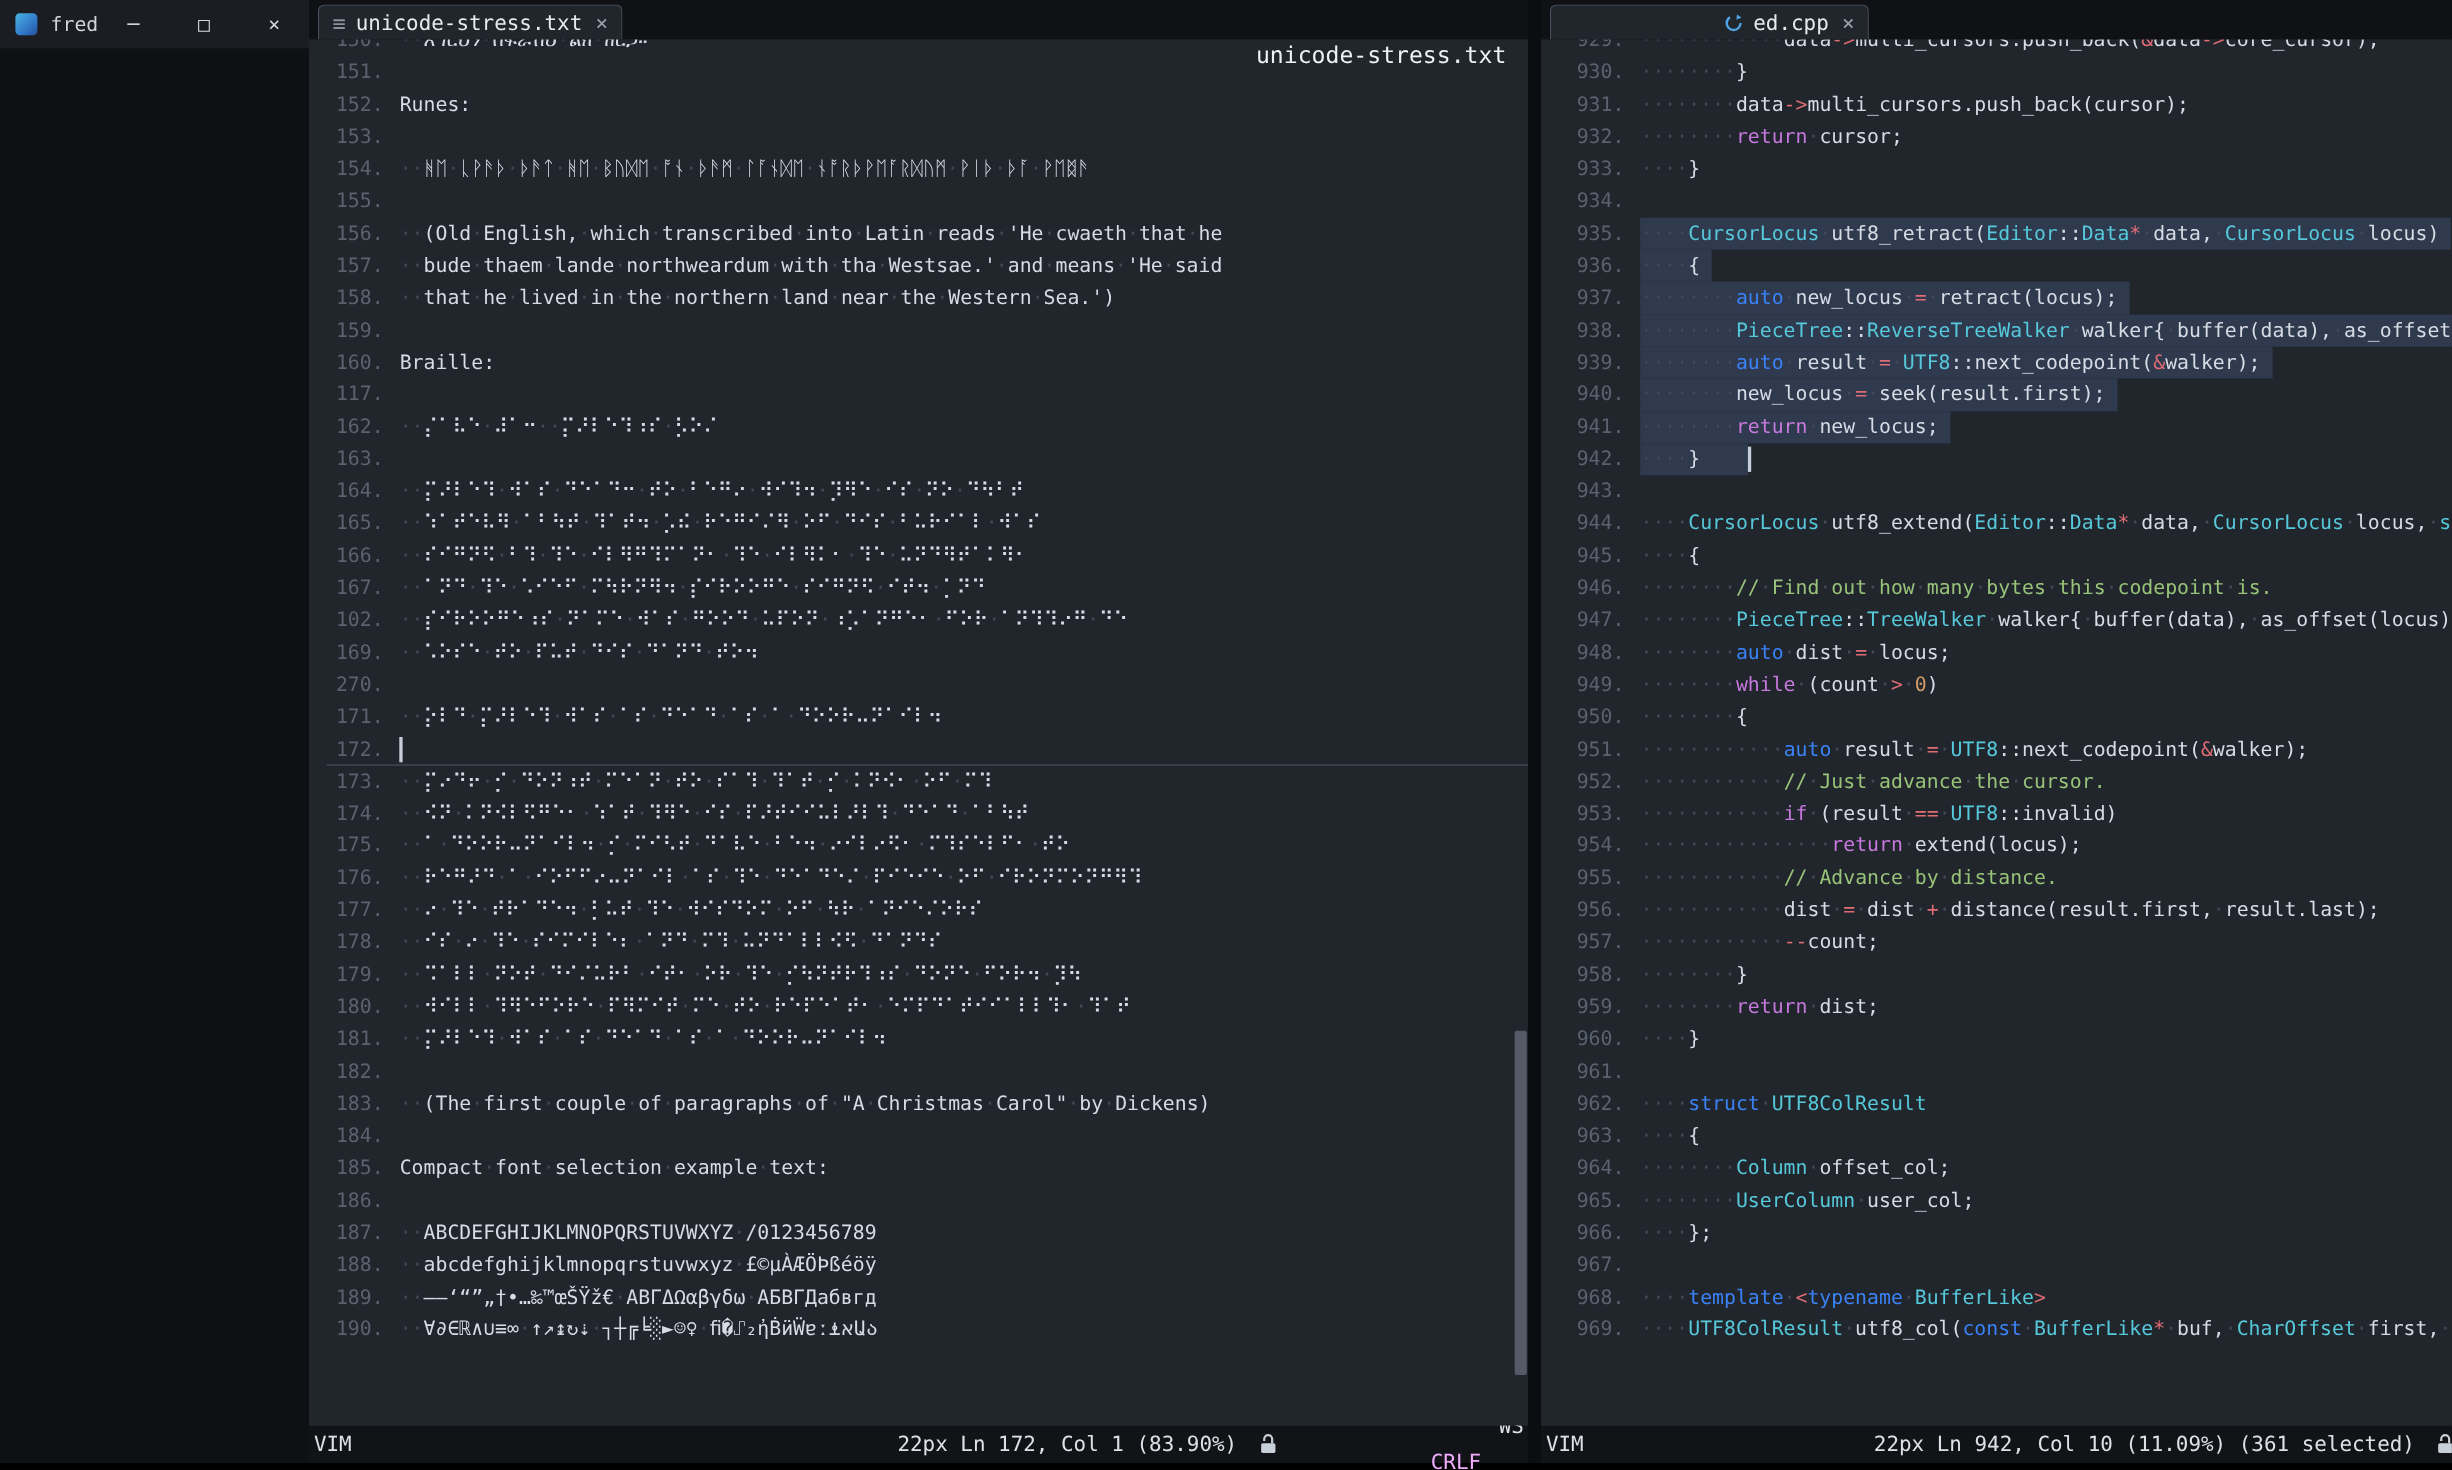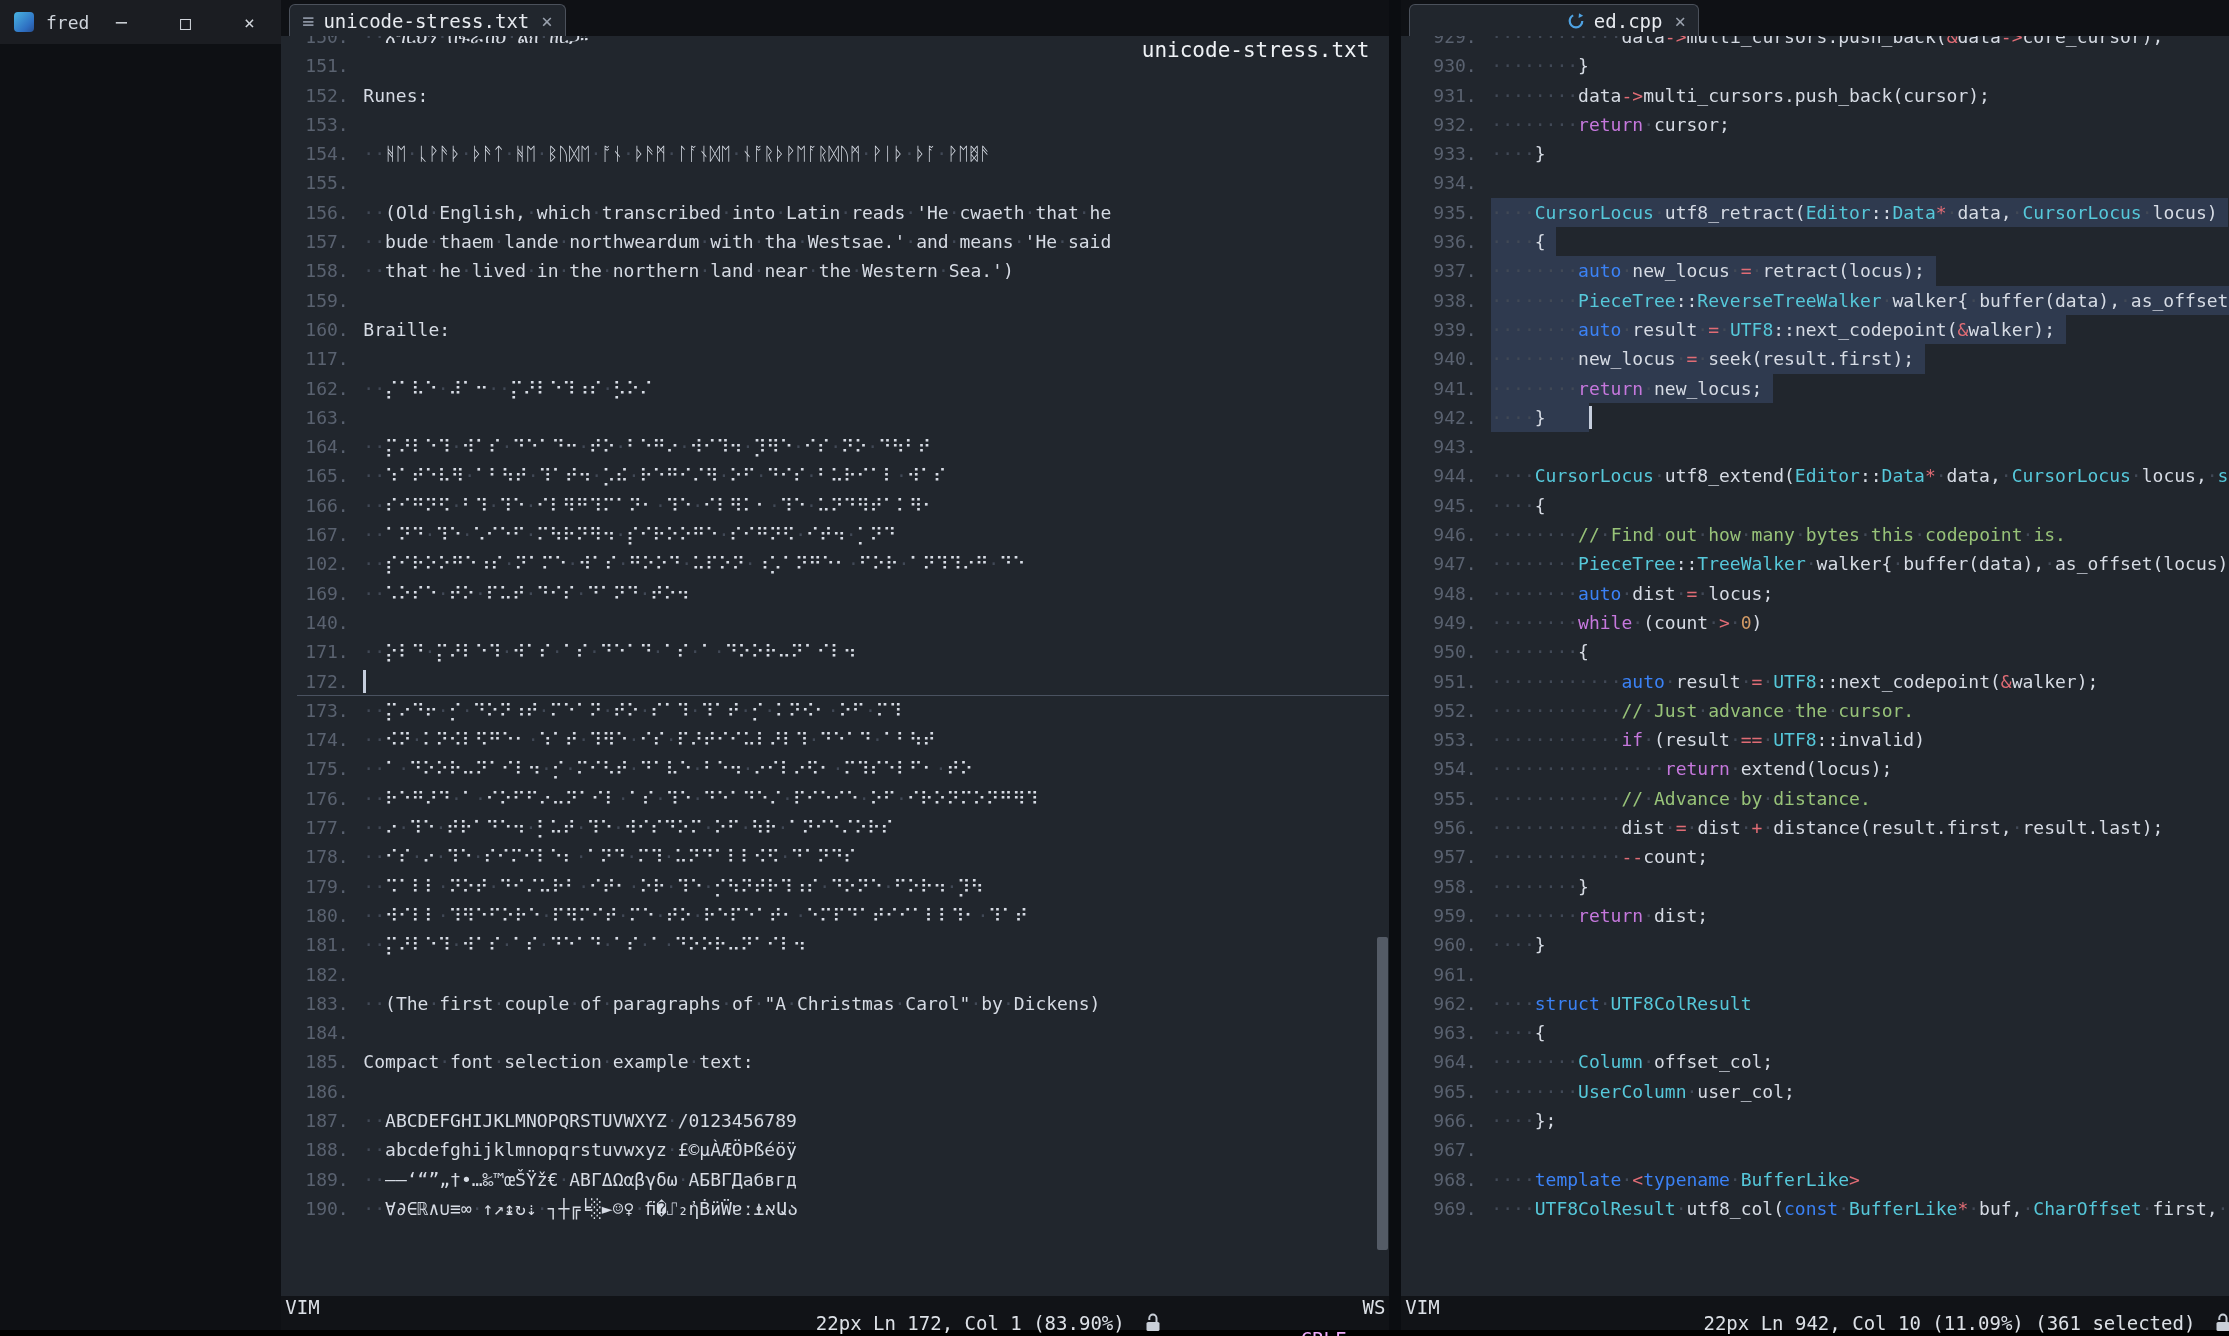--- a/index.html
+++ b/index.html
@@ -47,21 +47,21 @@
   .selbg{position:absolute;top:0;bottom:0;left:var(--gut);background:#2f3a4f;z-index:0;}
   .cursor{position:absolute;top:3px;bottom:3px;width:3px;background:#c6cedd;z-index:2;}
   .curline::after{content:"";position:absolute;left:0;right:0;bottom:0;height:1px;background:#4a5260;}
   .overlay-filename{position:absolute;top:2px;right:20px;font-size:21px;color:#eef1f5;z-index:5;}
 
   
   .scrollbar{position:absolute;top:0;right:0;bottom:0;width:13px;z-index:6;}
   .thumb{position:absolute;right:1px;width:11px;border-radius:2px;background:#545b66;}
 
   
-  .statusbar{height:34px;background:#111317;display:flex;align-items:flex-start;
+  .statusbar{height:34px;background:#111317;display:flex;align-items:center;
              font-size:19px;color:#dde1e7;padding:0 4px;flex:0 0 auto;white-space:pre;}
   .status-right{margin-left:auto;display:flex;align-items:center;gap:20px;}
   .flags{display:flex;gap:16px;margin-left:120px;}
   .flag.green{color:#f0abfc;margin-top:32px;}
   .flag.plain{color:#dde1e7;}
   .lock{display:flex;align-items:center;}
 </style>
 </head>
 <body>
 
@@ -102,21 +102,21 @@
             <div class="row"><span class="ln">160.</span><span class="txt tk-p">Braille:</span></div>
             <div class="row"><span class="ln">117.</span><span class="txt tk-p"></span></div>
             <div class="row"><span class="ln">162.</span><span class="txt tk-p"><span class="ws">·</span><span class="ws">·</span>⡌⠁⠧⠑<span class="ws">·</span>⠼⠁⠒<span class="ws">·</span><span class="ws">·</span>⡍⠜⠇⠑⠹⠰⠎<span class="ws">·</span>⡣⠕⠌</span></div>
             <div class="row"><span class="ln">163.</span><span class="txt tk-p"></span></div>
             <div class="row"><span class="ln">164.</span><span class="txt tk-p"><span class="ws">·</span><span class="ws">·</span>⡍⠜⠇⠑⠹<span class="ws">·</span>⠺⠁⠎<span class="ws">·</span>⠙⠑⠁⠙⠒<span class="ws">·</span>⠞⠕<span class="ws">·</span>⠃⠑⠛⠔<span class="ws">·</span>⠺⠊⠹⠲<span class="ws">·</span>⡹⠻⠑<span class="ws">·</span>⠊⠎<span class="ws">·</span>⠝⠕<span class="ws">·</span>⠙⠳⠃⠞</span></div>
             <div class="row"><span class="ln">165.</span><span class="txt tk-p"><span class="ws">·</span><span class="ws">·</span>⠱⠁⠞⠑⠧⠻<span class="ws">·</span>⠁⠃⠳⠞<span class="ws">·</span>⠹⠁⠞⠲<span class="ws">·</span>⡡⠮<span class="ws">·</span>⠗⠑⠛⠊⠌⠻<span class="ws">·</span>⠕⠋<span class="ws">·</span>⠙⠊⠎<span class="ws">·</span>⠃⠥⠗⠊⠁⠇<span class="ws">·</span>⠺⠁⠎</span></div>
             <div class="row"><span class="ln">166.</span><span class="txt tk-p"><span class="ws">·</span><span class="ws">·</span>⠎⠊⠛⠝⠫<span class="ws">·</span>⠃⠹<span class="ws">·</span>⠹⠑<span class="ws">·</span>⠊⠇⠻⠛⠹⠍⠁⠝⠂<span class="ws">·</span>⠹⠑<span class="ws">·</span>⠊⠇⠻⠅⠂<span class="ws">·</span>⠹⠑<span class="ws">·</span>⠥⠝⠙⠻⠞⠁⠅⠻⠂</span></div>
             <div class="row"><span class="ln">167.</span><span class="txt tk-p"><span class="ws">·</span><span class="ws">·</span>⠁⠝⠙<span class="ws">·</span>⠹⠑<span class="ws">·</span>⠡⠊⠑⠋<span class="ws">·</span>⠍⠳⠗⠝⠻⠲<span class="ws">·</span>⡎⠊⠗⠕⠕⠛⠑<span class="ws">·</span>⠎⠊⠛⠝⠫<span class="ws">·</span>⠊⠞⠲<span class="ws">·</span>⡁⠝⠙</span></div>
             <div class="row"><span class="ln">102.</span><span class="txt tk-p"><span class="ws">·</span><span class="ws">·</span>⡎⠊⠗⠕⠕⠛⠑⠰⠎<span class="ws">·</span>⠝⠁⠍⠑<span class="ws">·</span>⠺⠁⠎<span class="ws">·</span>⠛⠕⠕⠙<span class="ws">·</span>⠥⠏⠕⠝<span class="ws">·</span>⠰⡡⠁⠝⠛⠑⠂<span class="ws">·</span>⠋⠕⠗<span class="ws">·</span>⠁⠝⠹⠹⠔⠛<span class="ws">·</span>⠙⠑</span></div>
             <div class="row"><span class="ln">169.</span><span class="txt tk-p"><span class="ws">·</span><span class="ws">·</span>⠡⠕⠎⠑<span class="ws">·</span>⠞⠕<span class="ws">·</span>⠏⠥⠞<span class="ws">·</span>⠙⠊⠎<span class="ws">·</span>⠙⠁⠝⠙<span class="ws">·</span>⠞⠕⠲</span></div>
-            <div class="row"><span class="ln">140.</span><span class="txt tk-p"></span></div>
+            <div class="row"><span class="ln">270.</span><span class="txt tk-p"></span></div>
             <div class="row"><span class="ln">171.</span><span class="txt tk-p"><span class="ws">·</span><span class="ws">·</span>⡕⠇⠙<span class="ws">·</span>⡍⠜⠇⠑⠹<span class="ws">·</span>⠺⠁⠎<span class="ws">·</span>⠁⠎<span class="ws">·</span>⠙⠑⠁⠙<span class="ws">·</span>⠁⠎<span class="ws">·</span>⠁<span class="ws">·</span>⠙⠕⠕⠗⠤⠝⠁⠊⠇⠲</span></div>
             <div class="row curline"><span class="ln">172.</span><span class="txt tk-p"></span><span class="cursor" style="left:calc(var(--gut) + 0ch)"></span></div>
             <div class="row"><span class="ln">173.</span><span class="txt tk-p"><span class="ws">·</span><span class="ws">·</span>⡍⠔⠙⠖<span class="ws">·</span>⡊<span class="ws">·</span>⠙⠕⠝⠰⠞<span class="ws">·</span>⠍⠑⠁⠝<span class="ws">·</span>⠞⠕<span class="ws">·</span>⠎⠁⠹<span class="ws">·</span>⠹⠁⠞<span class="ws">·</span>⡊<span class="ws">·</span>⠅⠝⠪⠂<span class="ws">·</span>⠕⠋<span class="ws">·</span>⠍⠹</span></div>
             <div class="row"><span class="ln">174.</span><span class="txt tk-p"><span class="ws">·</span><span class="ws">·</span>⠪⠝<span class="ws">·</span>⠅⠝⠪⠇⠫⠛⠑⠂<span class="ws">·</span>⠱⠁⠞<span class="ws">·</span>⠹⠻⠑<span class="ws">·</span>⠊⠎<span class="ws">·</span>⠏⠜⠞⠊⠊⠥⠇⠜⠇⠹<span class="ws">·</span>⠙⠑⠁⠙<span class="ws">·</span>⠁⠃⠳⠞</span></div>
             <div class="row"><span class="ln">175.</span><span class="txt tk-p"><span class="ws">·</span><span class="ws">·</span>⠁<span class="ws">·</span>⠙⠕⠕⠗⠤⠝⠁⠊⠇⠲<span class="ws">·</span>⡊<span class="ws">·</span>⠍⠊⠣⠞<span class="ws">·</span>⠙⠁⠧⠑<span class="ws">·</span>⠃⠑⠲<span class="ws">·</span>⠔⠊⠇⠔⠫⠂<span class="ws">·</span>⠍⠹⠎⠑⠇⠋⠂<span class="ws">·</span>⠞⠕</span></div>
             <div class="row"><span class="ln">176.</span><span class="txt tk-p"><span class="ws">·</span><span class="ws">·</span>⠗⠑⠛⠜⠙<span class="ws">·</span>⠁<span class="ws">·</span>⠊⠕⠋⠋⠔⠤⠝⠁⠊⠇<span class="ws">·</span>⠁⠎<span class="ws">·</span>⠹⠑<span class="ws">·</span>⠙⠑⠁⠙⠑⠌<span class="ws">·</span>⠏⠊⠑⠊⠑<span class="ws">·</span>⠕⠋<span class="ws">·</span>⠊⠗⠕⠝⠍⠕⠝⠛⠻⠹</span></div>
             <div class="row"><span class="ln">177.</span><span class="txt tk-p"><span class="ws">·</span><span class="ws">·</span>⠔<span class="ws">·</span>⠹⠑<span class="ws">·</span>⠞⠗⠁⠙⠑⠲<span class="ws">·</span>⡃⠥⠞<span class="ws">·</span>⠹⠑<span class="ws">·</span>⠺⠊⠎⠙⠕⠍<span class="ws">·</span>⠕⠋<span class="ws">·</span>⠳⠗<span class="ws">·</span>⠁⠝⠊⠑⠌⠕⠗⠎</span></div>
             <div class="row"><span class="ln">178.</span><span class="txt tk-p"><span class="ws">·</span><span class="ws">·</span>⠊⠎<span class="ws">·</span>⠔<span class="ws">·</span>⠹⠑<span class="ws">·</span>⠎⠊⠍⠊⠇⠑⠆<span class="ws">·</span>⠁⠝⠙<span class="ws">·</span>⠍⠹<span class="ws">·</span>⠥⠝⠙⠁⠇⠇⠪⠫<span class="ws">·</span>⠙⠁⠝⠙⠎</span></div>
             <div class="row"><span class="ln">179.</span><span class="txt tk-p"><span class="ws">·</span><span class="ws">·</span>⠩⠁⠇⠇<span class="ws">·</span>⠝⠕⠞<span class="ws">·</span>⠙⠊⠌⠥⠗⠃<span class="ws">·</span>⠊⠞⠂<span class="ws">·</span>⠕⠗<span class="ws">·</span>⠹⠑<span class="ws">·</span>⡊⠳⠝⠞⠗⠹⠰⠎<span class="ws">·</span>⠙⠕⠝⠑<span class="ws">·</span>⠋⠕⠗⠲<span class="ws">·</span>⡹⠳</span></div>
             <div class="row"><span class="ln">180.</span><span class="txt tk-p"><span class="ws">·</span><span class="ws">·</span>⠺⠊⠇⠇<span class="ws">·</span>⠹⠻⠑⠋⠕⠗⠑<span class="ws">·</span>⠏⠻⠍⠊⠞<span class="ws">·</span>⠍⠑<span class="ws">·</span>⠞⠕<span class="ws">·</span>⠗⠑⠏⠑⠁⠞⠂<span class="ws">·</span>⠑⠍⠏⠙⠁⠞⠊⠊⠁⠇⠇⠹⠂<span class="ws">·</span>⠹⠁⠞</span></div>

